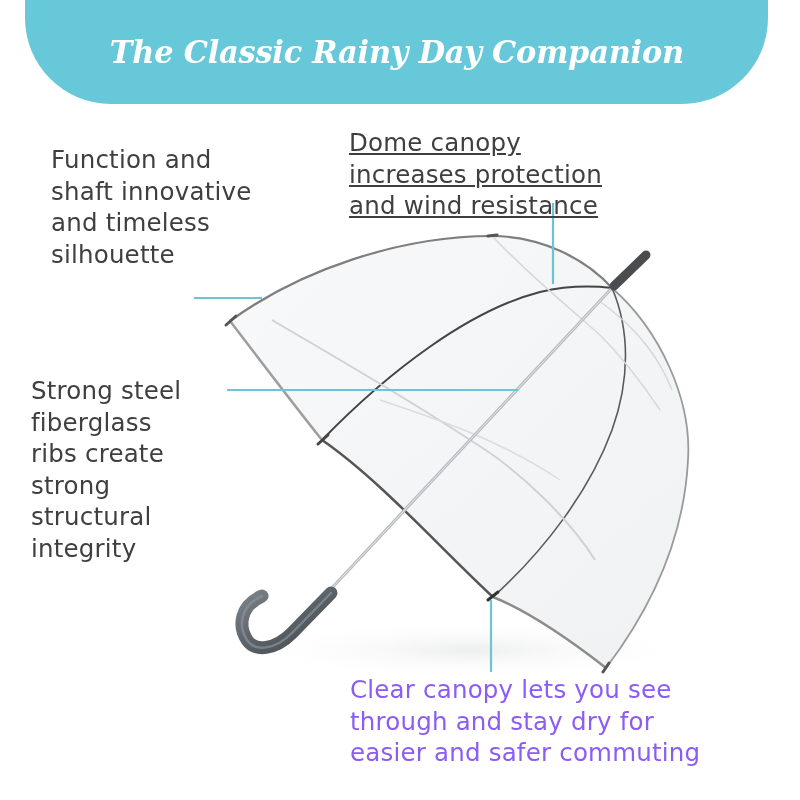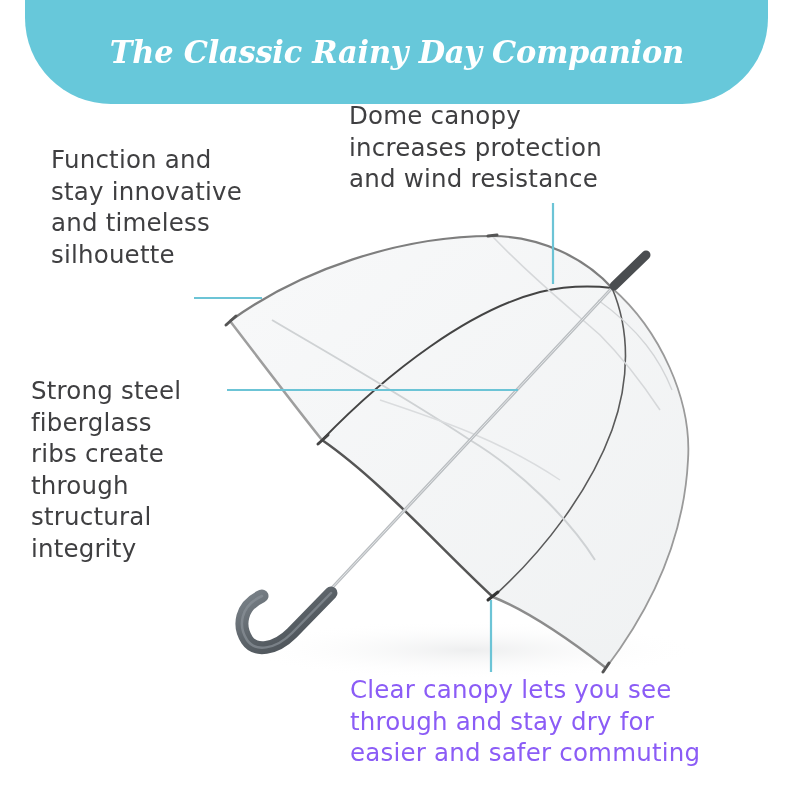--- a/index.html
+++ b/index.html
@@ -40,21 +40,21 @@
       position: absolute;
       color: #3f3f41;
       font-family: "DejaVu Sans", "Liberation Sans", sans-serif;
       font-size: 24.5px;
       line-height: 31.5px;
       white-space: nowrap;
       letter-spacing: 0.2px;
     }
     .callout .line { display: block; }
     #callout-function { left: 51px; top: 144px; }
-    #callout-dome { left: 349px; top: 100px; }
+    #callout-dome { left: 349px; top: 127px; text-decoration: underline; }
     #callout-steel { left: 31px; top: 375px; }
     #callout-clear { left: 350px; top: 674px; }
 
     .umbrella-svg {
       position: absolute;
       left: 0;
       top: 0;
       width: 800px;
       height: 800px;
     }
@@ -130,36 +130,36 @@
   <g>
     <line x1="194" y1="298" x2="262" y2="298" stroke="#6cc4d6" stroke-width="2.2"></line>
     <line x1="553" y1="203" x2="553" y2="284" stroke="#6cc4d6" stroke-width="2.2"></line>
     <line x1="227" y1="390" x2="518" y2="390" stroke="#6cc4d6" stroke-width="2.2"></line>
     <line x1="491" y1="600" x2="491" y2="672" stroke="#6cc4d6" stroke-width="2.2"></line>
   </g>
 </svg>
 
 <div class="callout" id="callout-function" style="color: rgb(63, 63, 65);">
   <span class="line">Function and</span>
-  <span class="line">stay innovative</span>
+  <span class="line">shaft innovative</span>
   <span class="line">and timeless</span>
   <span class="line">silhouette</span>
 </div>
 
 <div class="callout" id="callout-dome" style="color: rgb(63, 63, 65);">
   <span class="line">Dome canopy</span>
   <span class="line">increases protection</span>
   <span class="line">and wind resistance</span>
 </div>
 
 <div class="callout" id="callout-steel" style="color: rgb(63, 63, 65);">
   <span class="line">Strong steel</span>
   <span class="line">fiberglass</span>
   <span class="line">ribs create</span>
-  <span class="line">through</span>
+  <span class="line">strong</span>
   <span class="line">structural</span>
   <span class="line">integrity</span>
 </div>
 
 <div class="callout" id="callout-clear" style="color: #8b5cf6;">
   <span class="line">Clear canopy lets you see</span>
   <span class="line">through and stay dry for</span>
   <span class="line">easier and safer commuting</span>
 </div>
 

